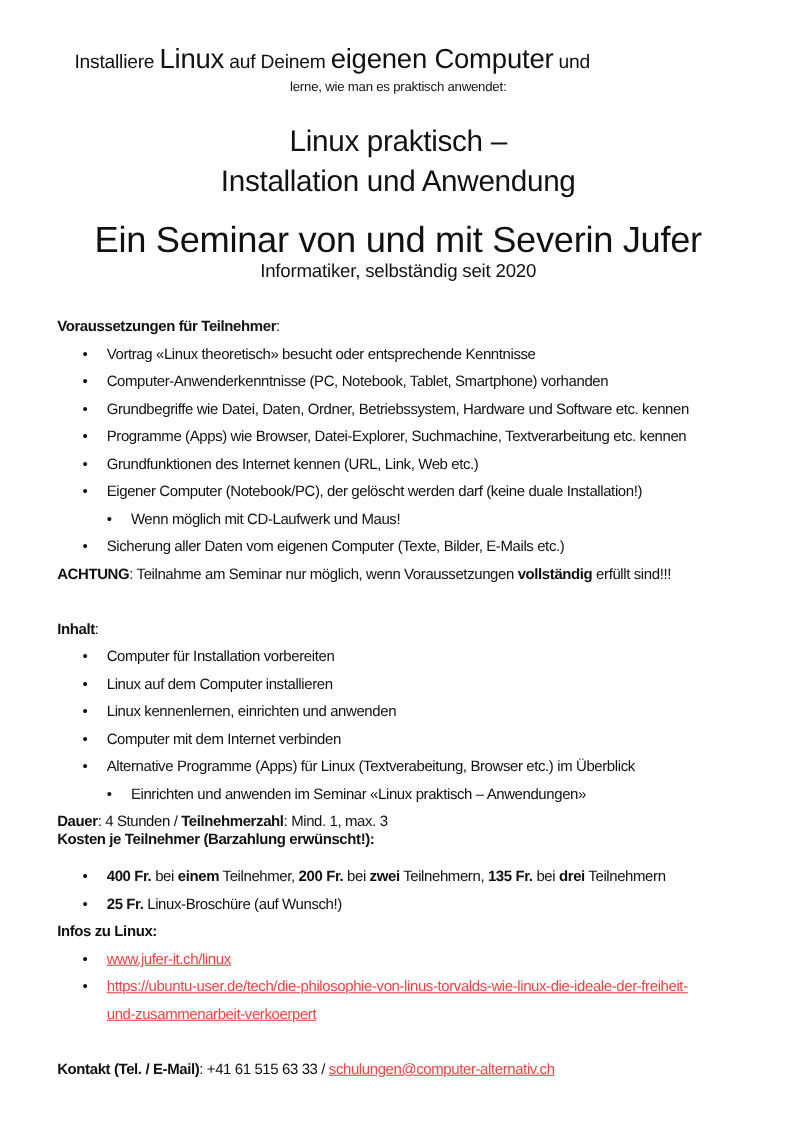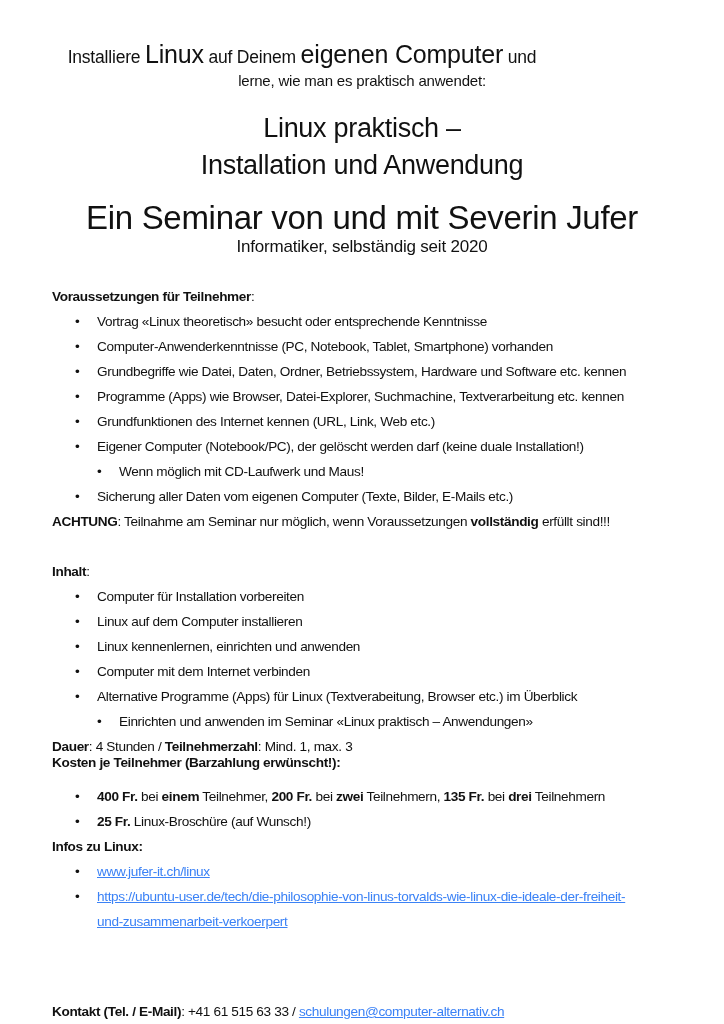--- a/index.html
+++ b/index.html
@@ -2,35 +2,35 @@
 <html><head>
 <meta charset="utf-8">
 <style>
   html, body { margin: 0; padding: 0; background: #ffffff; }
   body { width: 724px; height: 1024px; overflow: hidden; position: relative;
          font-family: "Liberation Sans", "DejaVu Sans", sans-serif; color: #111111; }
   .page { position: absolute; left: 0; top: 0; width: 724px; height: 1024px; }
   .center { text-align: center; }
   .intro1 { position: absolute; left: 0; width: 604px; top: 40px; font-size: 17.5px; letter-spacing: -0.2px; }
   .intro1 .big { font-size: 25px; }
-  .intro2 { position: absolute; left: 0; width: 724px; top: 72px; font-size: 15px; letter-spacing: -0.2px; }
+  .intro2 { position: absolute; left: 0; width: 724px; top: 72px; font-size: 12px; letter-spacing: -0.2px; }
   .title1, .title2 { position: absolute; left: 0; width: 724px; font-size: 27px; font-weight: normal; letter-spacing: -0.3px; }
   .title1 { top: 113px; }
   .title2 { top: 150px; }
   .sub1 { position: absolute; left: 0; width: 724px; top: 199px; font-size: 33px; letter-spacing: -0.3px; }
   .sub2 { position: absolute; left: 0; width: 724px; top: 237px; font-size: 17px; letter-spacing: -0.2px; }
 
   .line { position: absolute; left: 52px; font-size: 13.6px; white-space: nowrap; letter-spacing: -0.35px; }
   .b { font-weight: bold; text-align: center; }
   .bullet { position: absolute; font-size: 13.6px; white-space: nowrap; letter-spacing: -0.35px; }
   .bullet .dot { position: absolute; left: 0; top: 0; }
   .bullet .txt { position: absolute; left: 22px; top: 0; }
   .l1 { left: 75px; }
   .l2 { left: 97px; }
-  a.link { color: #3b82f6; text-decoration: underline; }
+  a.link { color: #ef4444; text-decoration: underline; }
 </style>
 </head>
 <body>
 
 <div class="page">
 
   <div class="intro1 center">
     <span>Installiere </span><span class="big">Linux</span><span> auf Deinem </span><span class="big">eigenen Computer</span><span> und</span>
   </div>
   <div class="intro2 center">lerne, wie man es praktisch anwendet:</div>
@@ -128,17 +128,17 @@
     <a class="txt link">www.jufer-it.ch/linux</a>
   </div>
   <div class="bullet l1" style="top:889px;">
     <span class="dot">•</span>
     <a class="txt link">https://ubuntu-user.de/tech/die-philosophie-von-linus-torvalds-wie-linux-die-ideale-der-freiheit-</a>
   </div>
   <div class="bullet l1" style="top:914px;">
     <a class="txt link">und-zusammenarbeit-verkoerpert</a>
   </div>
 
-  <div class="line" style="top:964px;margin-top:40px;">
+  <div class="line" style="top:964px;">
     <span class="b">Kontakt (Tel. / E-Mail)</span><span>:</span><span> +41 61 515 63 33 / </span><a class="link">schulungen@computer-alternativ.ch</a>
   </div>
 
 </div>
 
 </body></html>

